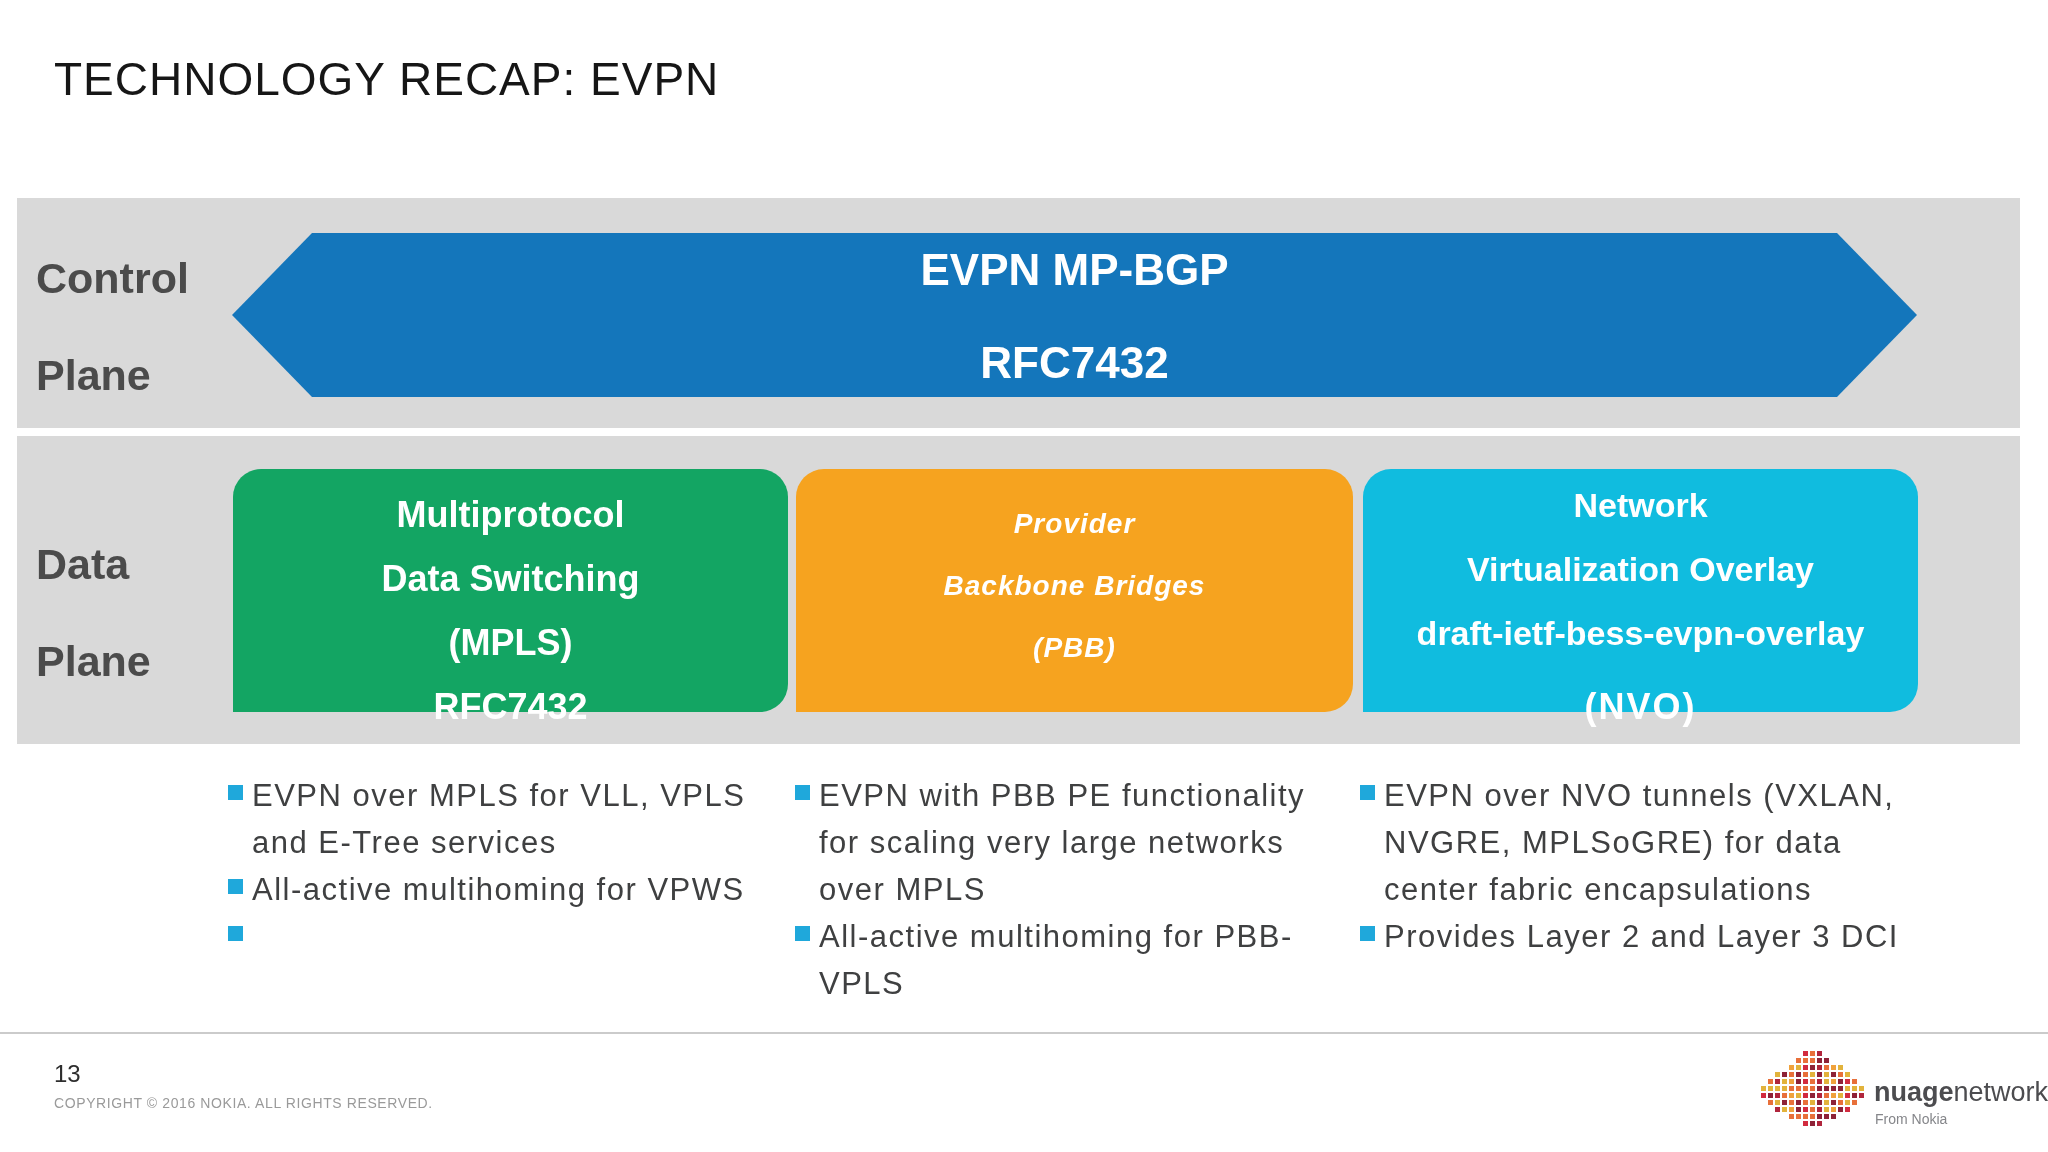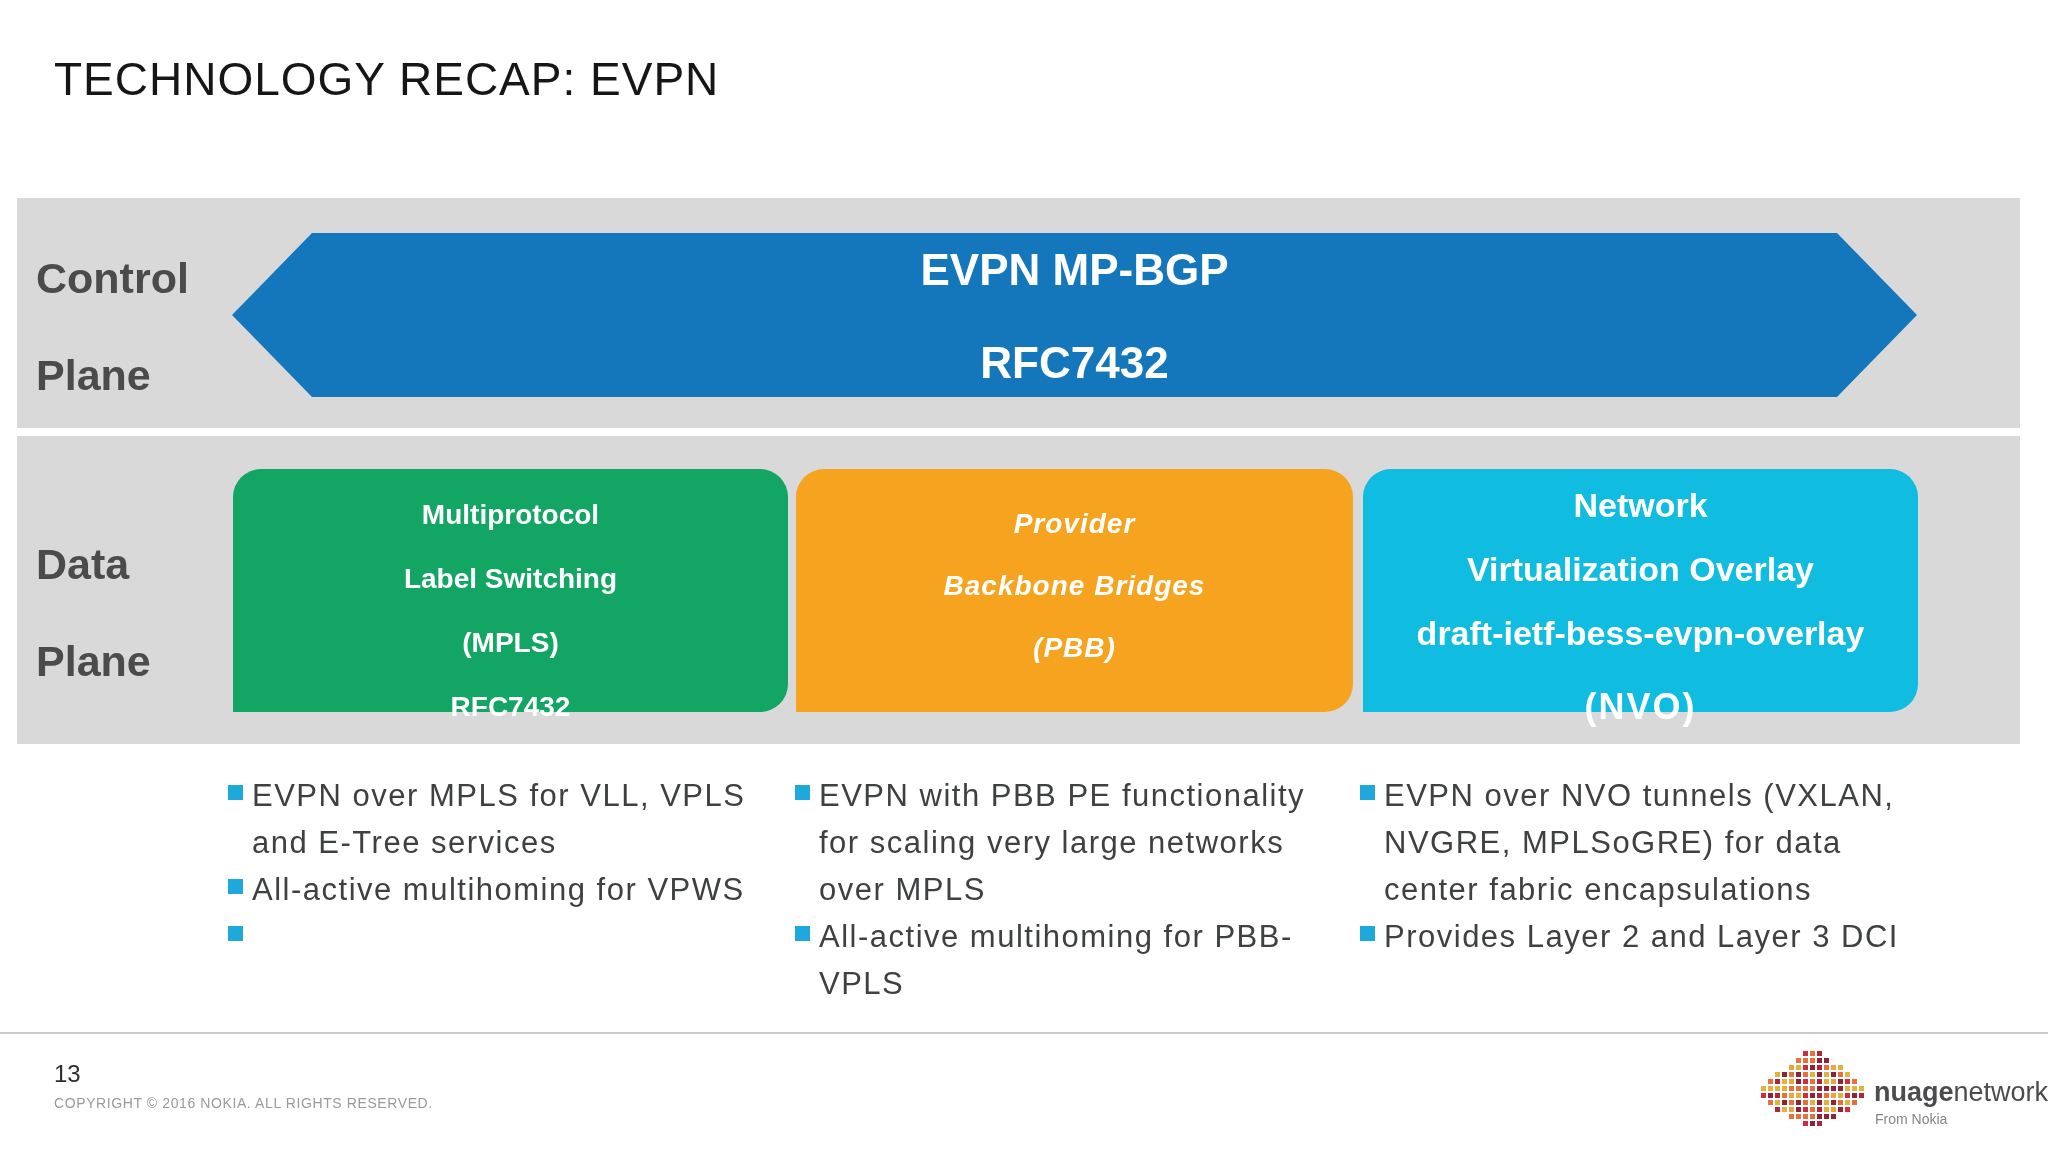--- a/index.html
+++ b/index.html
@@ -27,21 +27,21 @@
     padding-top:13px;box-sizing:border-box;color:#ffffff;font-weight:bold;font-size:44px;
   }
   .arrow-text .line{line-height:48px;}
   .arrow-text .line2{margin-top:45px;}
   .dp-box{
     position:absolute;top:469px;height:243px;border-radius:28px 28px 28px 0;
     color:#ffffff;font-weight:bold;text-align:center;box-sizing:border-box;
   }
   .dp-box .box-line{display:block;}
   .box-0{left:233px;width:555px;}
-  .box-0 .box-line{font-size:28px;line-height:64px;}
+  .box-0 .box-line{font-size:36px;line-height:64px;}
   .box-0{padding-top:14px;}
   .box-1{left:796px;width:557px;padding-top:24px;}
   .box-1 .box-line{font-size:28px;line-height:62px;letter-spacing:1px;}
   .box-1 .box-line:nth-child(4){letter-spacing:2px;}
   .box-2{left:1363px;width:555px;padding-top:4px;}
   .box-2 .box-line{font-size:34px;line-height:64px;}
   .box-2 .box-line:nth-child(4){font-size:36px;letter-spacing:2px;margin-top:10px;white-space:nowrap;}
   .bullets{position:absolute;top:772px;margin:0;padding:0;list-style:none;}
   .bullets.col-0{left:228px;width:545px;}
   .bullets.col-1{left:795px;width:545px;}
@@ -84,21 +84,21 @@
     <span class="line line2">RFC7432</span>
   </div>
 
   <div class="band data"></div>
   <div class="row-label data">Data
 Plane</div>
 
   <div id="boxes-root">
       <div class="dp-box box-0" style="background: rgb(19, 165, 99);">
         <span class="box-line">Multiprotocol</span>
-        <span class="box-line">Label Switching</span>
+        <span class="box-line">Data Switching</span>
         <span class="box-line">(MPLS)</span>
         <span class="box-line">RFC7432</span>
       </div>
       <div class="dp-box box-1" style="background: rgb(246, 163, 31); font-style: italic;">
         <span class="box-line">Provider</span>
         <span class="box-line">Backbone Bridges</span>
         <span class="box-line">(PBB)</span>
       </div>
       <div class="dp-box box-2" style="background: rgb(16, 188, 223);">
         <span class="box-line">Network</span>

